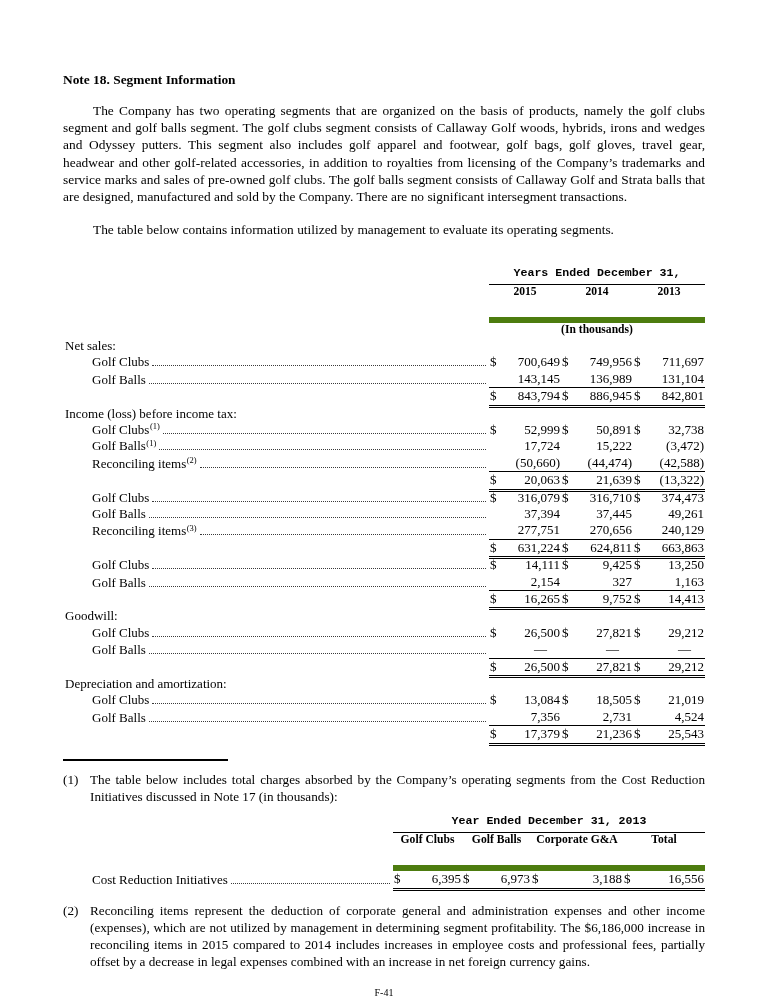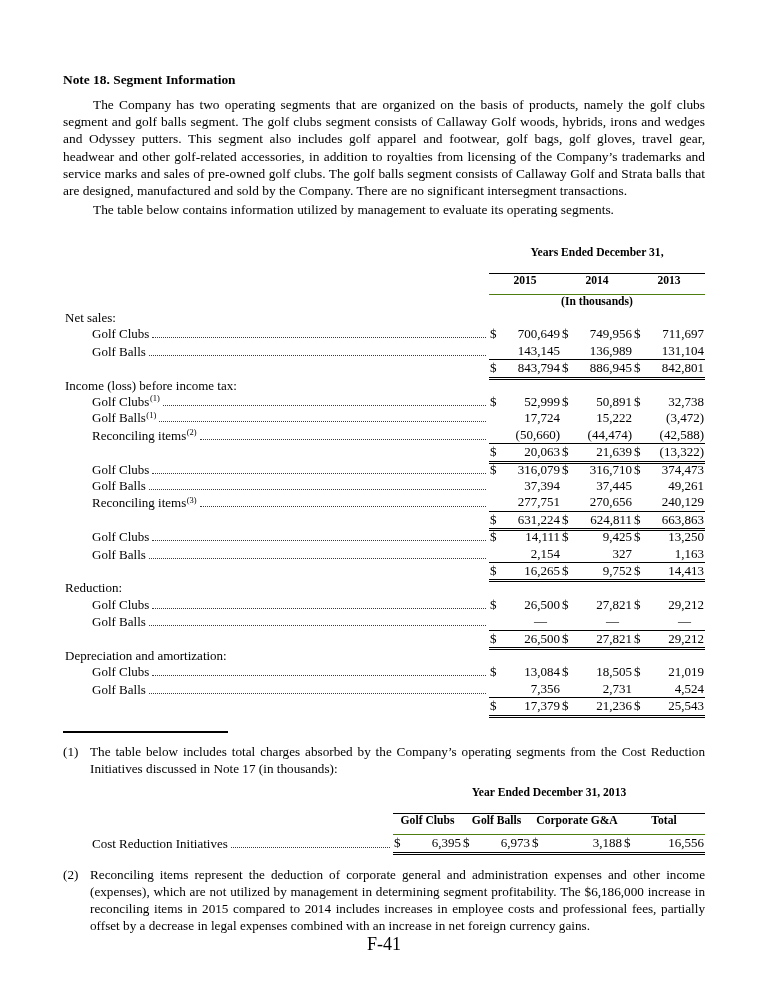--- a/index.html
+++ b/index.html
@@ -2,45 +2,45 @@
 <html><head>
 <meta charset="utf-8">
 <style>
   * { margin:0; padding:0; box-sizing:border-box; }
   html,body { background:#e8e8e8; }
   .page {
     width:768px; height:1000px; margin:0 auto; background:#ffffff;
     font-family:"Liberation Serif", serif; color:#000;
     padding:72px 63px 0 63px; position:relative; overflow:hidden;
   }
-  .note-heading { font-size:13.4px; font-weight:bold; margin-bottom:8px; }
+  .note-heading { font-size:13.4px; font-weight:bold; margin-bottom:14px; }
   .body-text { font-size:13.4px; line-height:17.2px; text-align:justify; }
   .first-indent { text-indent:30px; }
-  .para1 { margin-bottom:2px; }
+  .para1 { margin-bottom:16px; }
   .para2 { margin-bottom:28px; }
 
   
   table.fin { width:100%; border-collapse:collapse; table-layout:fixed; font-size:13px; }
   table.fin td { padding:0; vertical-align:bottom; line-height:16.4px; }
   .col-label { width:426px; }
   .col-num   { width:72px; }
   .num { padding-left:9px; }
   .cellin { width:100%; position:relative; }
   .rule-b { border-bottom:1px solid #000; }
   .dbl-b  { border-bottom:1px solid #000; }
   .dbl-b::after {
     content:""; position:absolute; left:0; right:0; bottom:-3px;
     border-top:1px solid #000;
   }
   .money { display:flex; justify-content:space-between; align-items:baseline; padding:0 1px; }
   .val-only { display:block; text-align:right; padding-right:1px; }
   .dash-val { padding-right:14px; }
   .hdr { font-weight:bold; font-size:11.6px; text-align:center; line-height:14.5px; }
-  .grp-rule { border-bottom:1px solid #000; padding-bottom:12px; }
-  .year-cell { border-bottom:1px solid #4d7c0f; padding-bottom:6px; }
+  .grp-rule { border-bottom:1px solid #000; padding-bottom:3px;font-family:Liberation Mono, monospace; }
+  .year-cell { border-bottom:6px solid #4d7c0f; padding-bottom:18px; }
   .units-row td { padding-top:2px; padding-bottom:3px; }
   .lblwrap { display:flex; align-items:baseline; }
   .lbl-ind { padding-left:29px; }
   .sec-title { padding-left:2px; }
   .leader { flex:1 1 auto; min-width:6px; border-bottom:1.5px dotted #3a3a3a; margin:0 3px 3px 3px; }
   sup.fnref { font-size:8.5px; line-height:0; position:relative; top:-4.5px; margin-left:0.5px; }
 
   
   .fn-sep { width:165px; border-top:2px solid #000; margin:15px 0 10px 0; }
   .footnote { display:grid; grid-template-columns:27px 1fr; font-size:13.2px; line-height:17.2px; text-align:justify; }
@@ -48,21 +48,21 @@
   .fn1 { margin-bottom:9px; }
   .fn2 { margin-top:13px; }
 
   
   table.fn-table { width:100%; border-collapse:collapse; table-layout:fixed; font-size:13px; margin:4px 0 12px 0; }
   table.fn-table td { padding:0; vertical-align:bottom; line-height:16.6px; }
   .fcol-label { width:330px; }
   .fcol-c1 { width:69px; } .fcol-c2 { width:69px; } .fcol-c3 { width:92px; } .fcol-c4 { width:82px; }
   .fnum { padding-left:12px; }
 
-  .page-number { text-align:center; font-size:18px; }
+  .page-number { text-align:center; font-size:10px; margin-top:17px; }
 </style>
 </head>
 <body>
 
 <div class="page">
 
   <div class="note-heading">Note 18. Segment Information</div>
 
   <p class="body-text first-indent para1">The Company has two operating segments that are organized on the basis of products, namely the golf clubs segment and golf balls segment. The golf clubs segment consists of Callaway Golf woods, hybrids, irons and wedges and Odyssey putters. This segment also includes golf apparel and footwear, golf bags, golf gloves, travel gear, headwear and other golf-related accessories, in addition to royalties from licensing of the Company’s trademarks and service marks and sales of pre-owned golf clubs.  The golf balls segment consists of Callaway Golf and Strata balls that are designed, manufactured and sold by the Company. There are no significant intersegment transactions.</p>
 
@@ -488,21 +488,21 @@
               <span class="money">
                 <span class="cur">$</span>
                 <span class="val">14,413</span>
               </span>
             </div>
           </td>
         </tr>
         <tr>
           <td colspan="4">
             <div class="lblwrap sec-title">
-              <span>Reduction:</span>
+              <span>Goodwill:</span>
             </div>
           </td>
         </tr>
         <tr>
           <td>
             <div class="lblwrap lbl-ind">
               <span>Golf Clubs</span>
               <span class="leader"></span>
             </div>
           </td>

